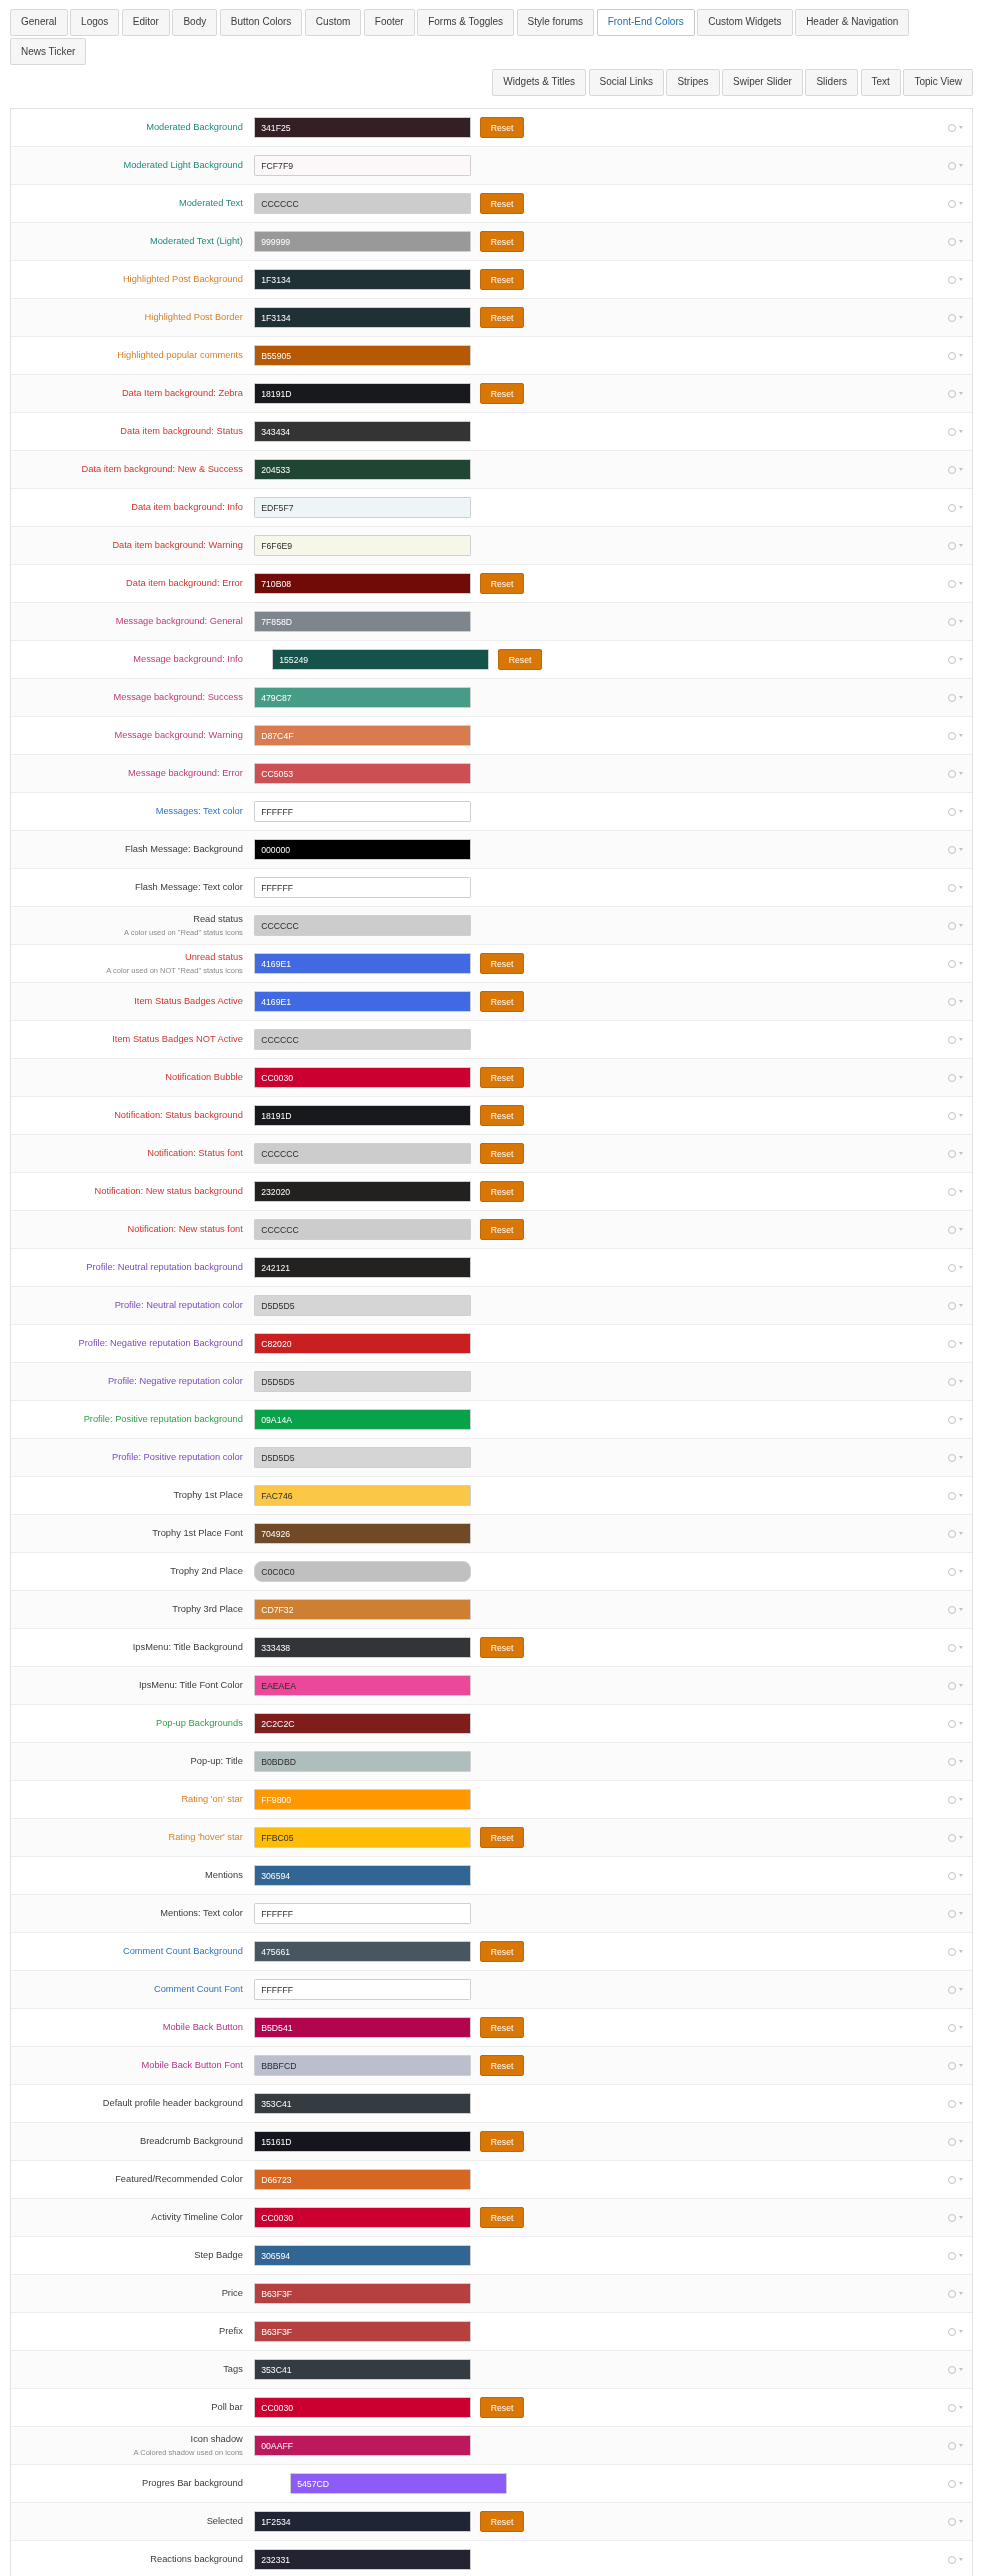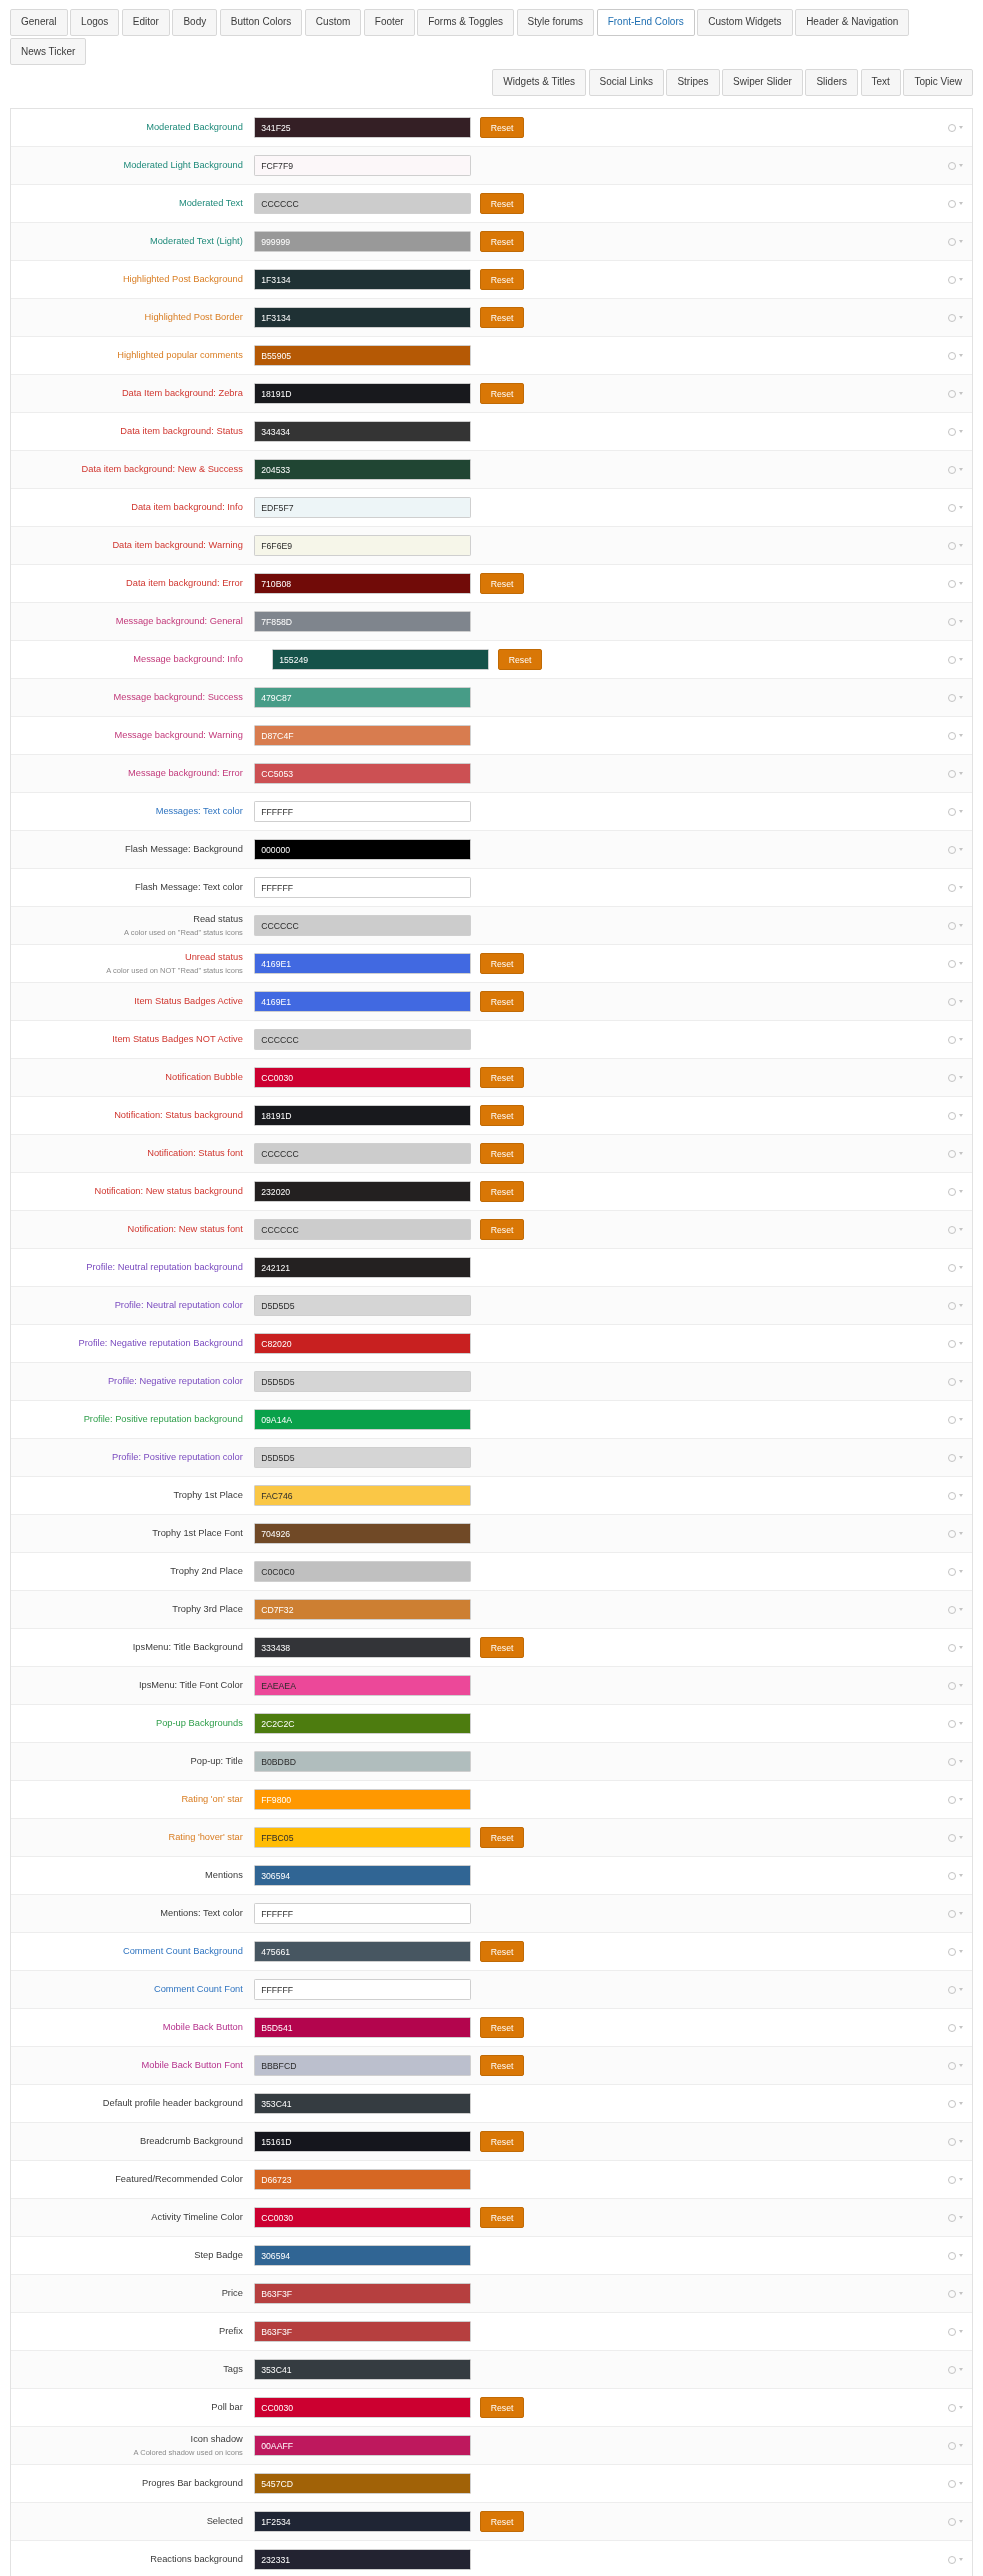--- a/index.html
+++ b/index.html
@@ -560,21 +560,21 @@
             <div class="swatch" style="background: rgb(112, 73, 38);">704926</div>
           </div>
           <div class="row-end">
             <span class="gear"></span>
             <span class="caret"></span>
           </div>
         </div>
         <div class="row">
           <div class="label dark"><span>Trophy 2nd Place</span></div>
           <div class="field-wrap">
-            <div class="swatch darktext" style="background: rgb(192, 192, 192);">C0C0C0</div>
+            <div class="swatch darktext" style="background: rgb(192, 192, 192); border-radius: 8px;">C0C0C0</div>
           </div>
           <div class="row-end">
             <span class="gear"></span>
             <span class="caret"></span>
           </div>
         </div>
         <div class="row">
           <div class="label dark"><span>Trophy 3rd Place</span></div>
           <div class="field-wrap">
             <div class="swatch" style="background: rgb(205, 127, 50);">CD7F32</div>
@@ -601,21 +601,21 @@
             <div class="swatch darktext" style="background: #ec4899;">EAEAEA</div>
           </div>
           <div class="row-end">
             <span class="gear"></span>
             <span class="caret"></span>
           </div>
         </div>
         <div class="row">
           <div class="label green"><span>Pop-up Backgrounds</span></div>
           <div class="field-wrap">
-            <div class="swatch" style="background: #4d7c0f;">2C2C2C</div>
+            <div class="swatch" style="background: #7f1d1d;">2C2C2C</div>
           </div>
           <div class="row-end">
             <span class="gear"></span>
             <span class="caret"></span>
           </div>
         </div>
         <div class="row">
           <div class="label dark"><span>Pop-up: Title</span></div>
           <div class="field-wrap">
             <div class="swatch darktext" style="background: rgb(176, 189, 189);">B0BDBD</div>
@@ -808,21 +808,21 @@
             <div class="swatch" style="background: #be185d;">00AAFF</div>
           </div>
           <div class="row-end">
             <span class="gear"></span>
             <span class="caret"></span>
           </div>
         </div>
         <div class="row">
           <div class="label dark"><span>Progres Bar background</span></div>
           <div class="field-wrap">
-            <div class="swatch" style="background: #a16207;">5457CD</div>
+            <div class="swatch" style="background: #8b5cf6; margin-left: 36px;">5457CD</div>
           </div>
           <div class="row-end">
             <span class="gear"></span>
             <span class="caret"></span>
           </div>
         </div>
         <div class="row">
           <div class="label dark"><span>Selected</span></div>
           <div class="field-wrap">
             <div class="swatch" style="background: rgb(31, 37, 52);">1F2534</div>

